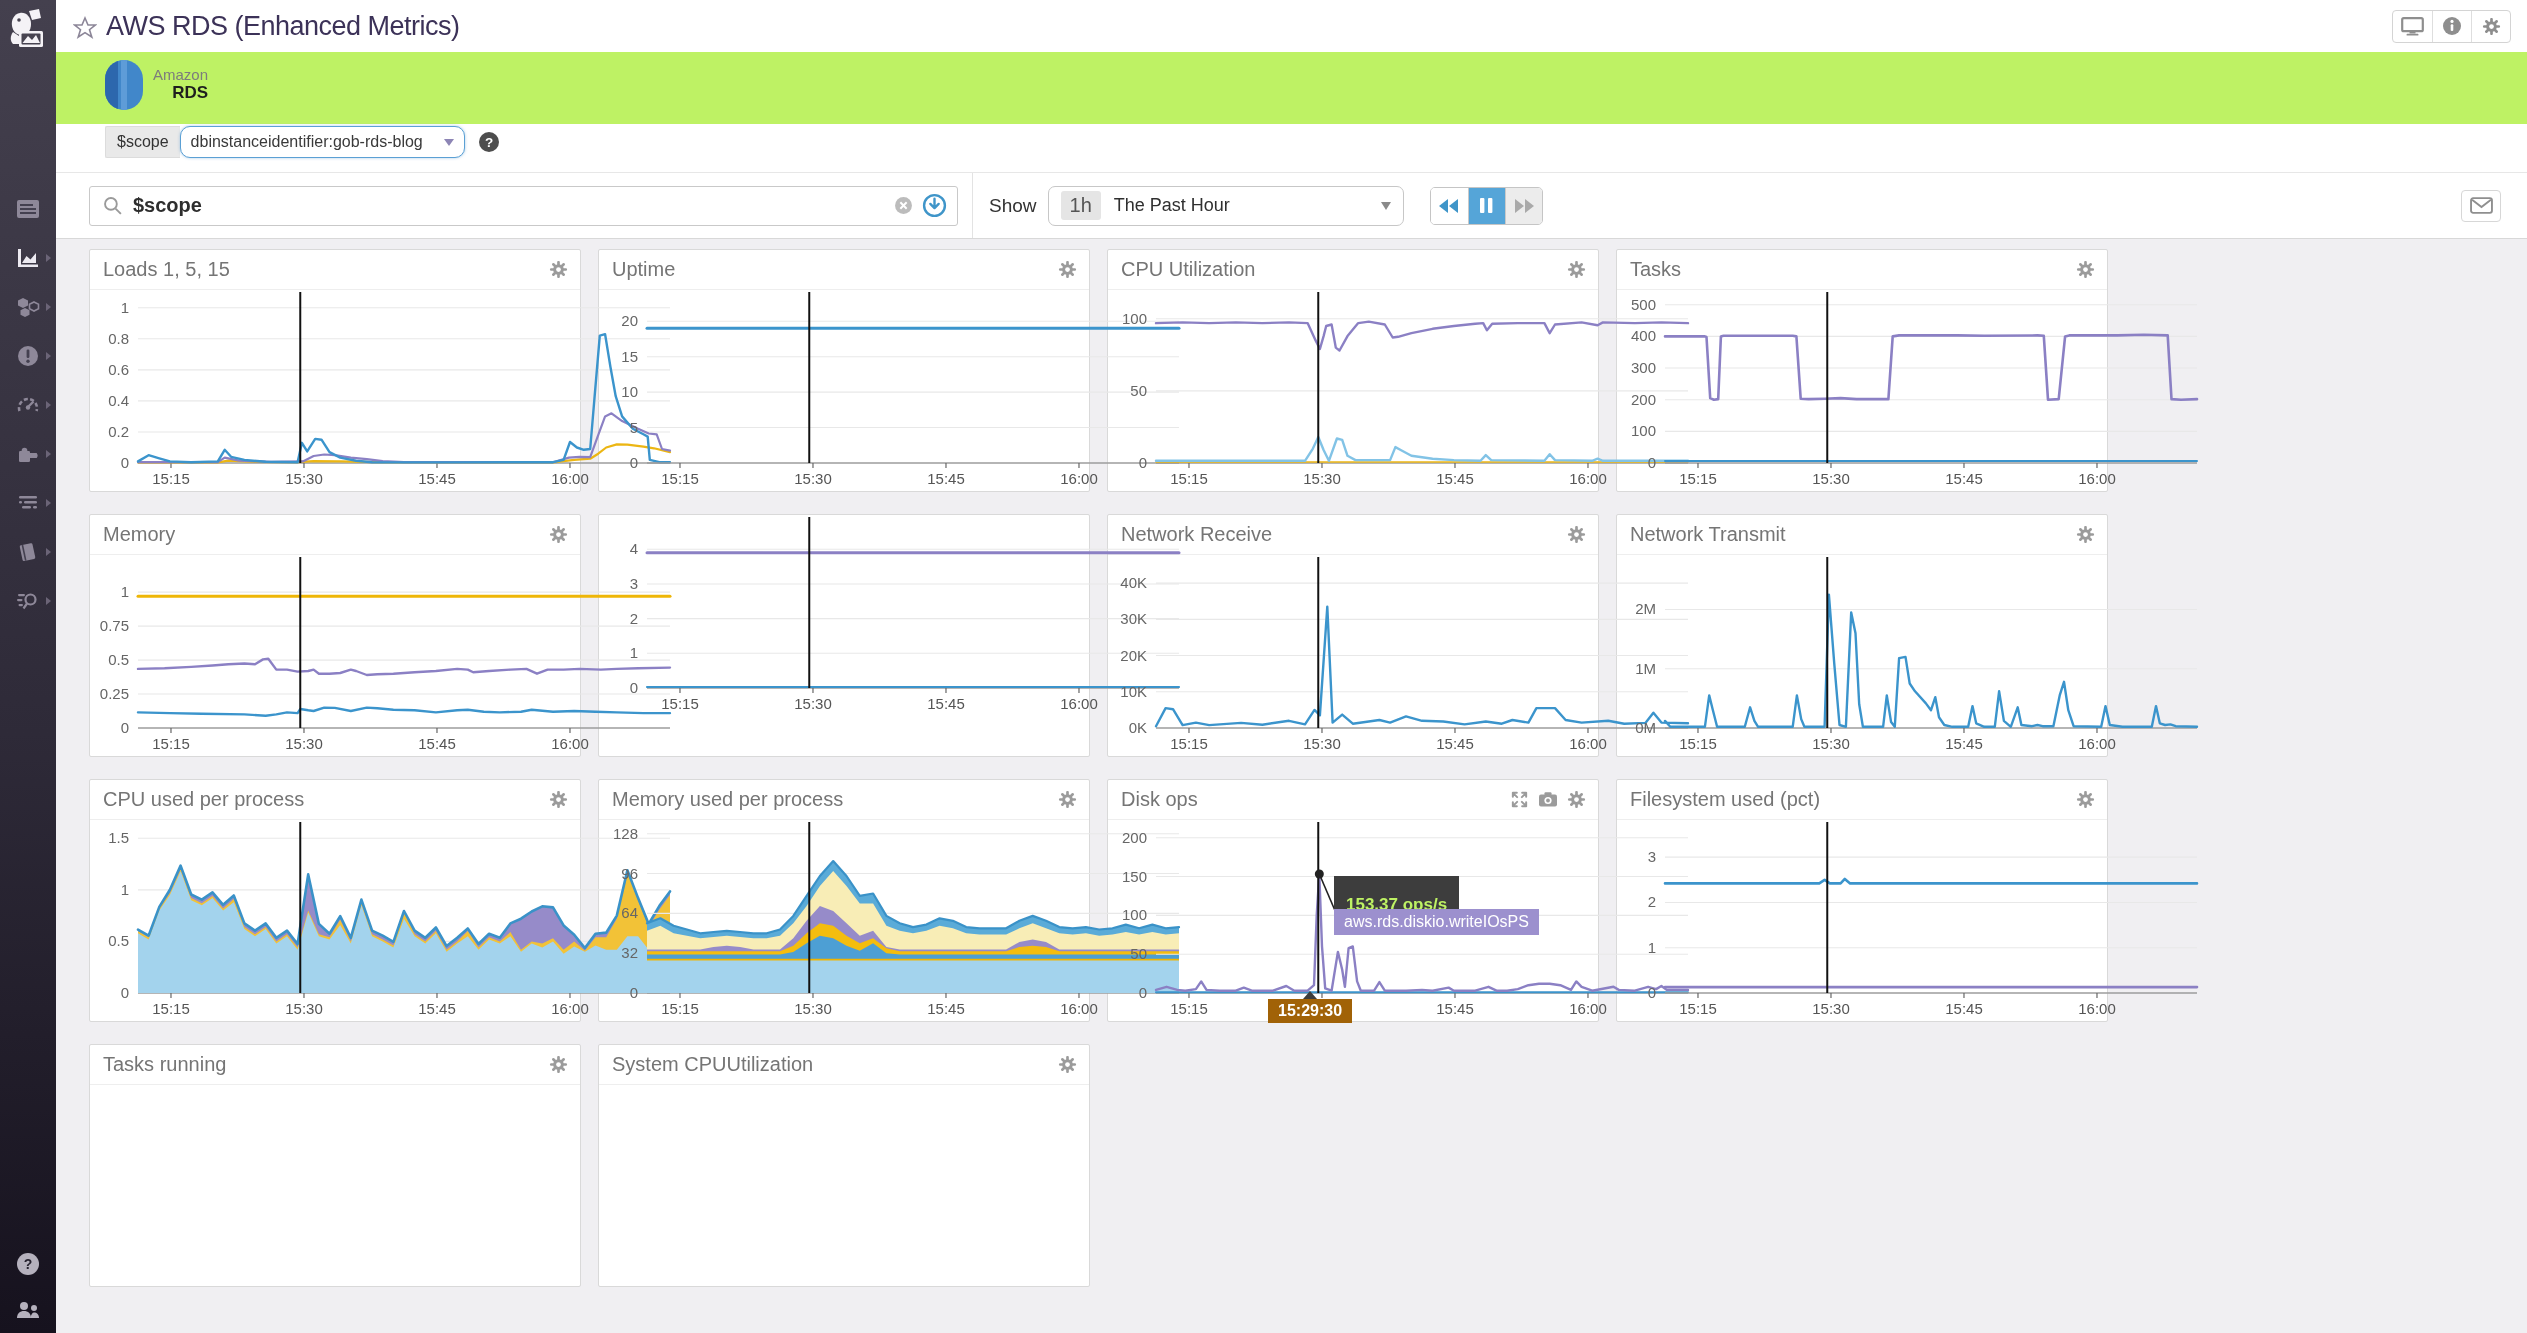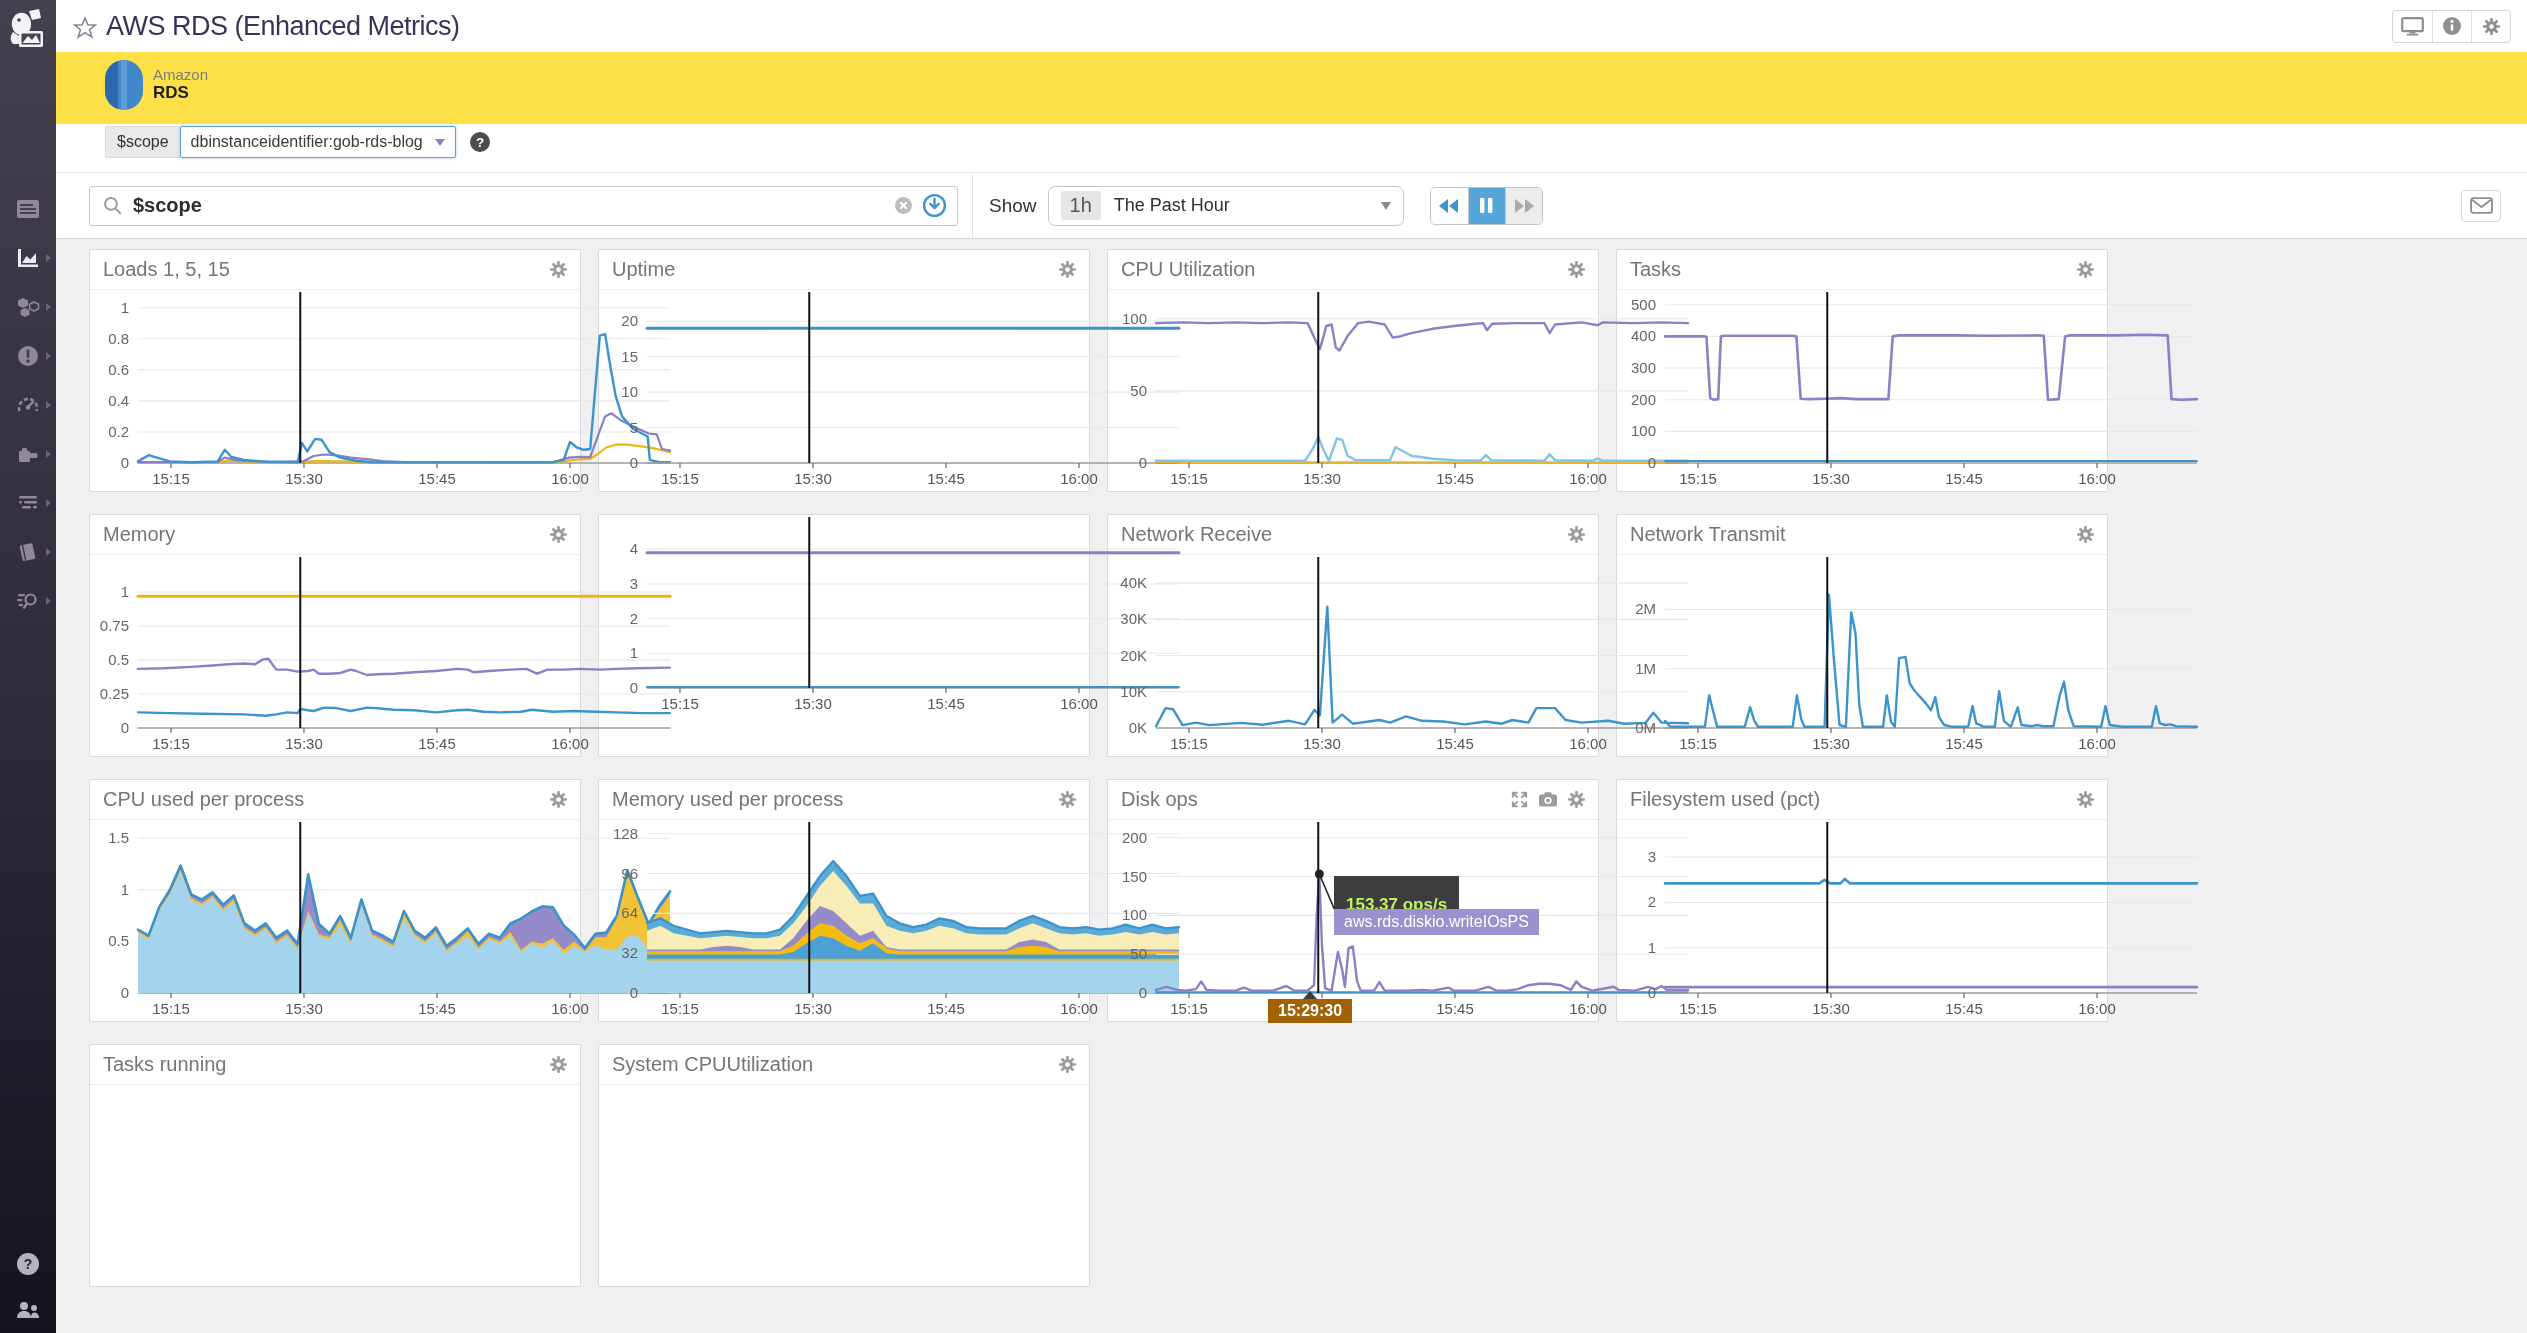--- a/index.html
+++ b/index.html
@@ -25,33 +25,33 @@
   .main { flex:1; background:#f0eff2; }
   .topbar { height:52px; background:#fff; display:flex; align-items:center; padding:0 16px 0 17px; }
   .star { color:#8c8698; margin-top:2px; cursor:pointer; }
   .page-title { font-size:27px; font-weight:400; color:#3c3258; margin-left:9px; letter-spacing:-0.5px; }
   .top-btn-group { margin-left:auto; display:flex; border:1px solid #d4d4d4; border-radius:4px;
     background:#fff; overflow:hidden; }
   .top-btn { width:39px; height:31px; display:flex; align-items:center; justify-content:center;
     color:#8e8e8e; cursor:pointer; }
   .top-btn + .top-btn { border-left:1px solid #dedede; }
 
-  .brand-row { background:#fde047; padding:8px 16px 14px 49px; display:flex; align-items:center; }
+  .brand-row { background:#bef264; padding:8px 16px 14px 49px; display:flex; align-items:center;text-align:right; }
   .rds-pill { width:38px; height:50px; border-radius:19px; background:#4187ca; position:relative; overflow:hidden; flex:none; }
   .rds-pill i { position:absolute; left:0; top:0; bottom:0; width:13px; background:#2c67ad; }
   .rds-pill em { position:absolute; left:16px; top:0; bottom:0; width:6px; background:#5e9cd8; }
   .brand-text { margin-left:10px; line-height:1.1; }
   .brand-line1 { font-size:15px; color:#7c7c7c; }
   .brand-line2 { font-size:17px; color:#1e1e1e; font-weight:bold; }
 
   .scope-row { background:#fff; padding:2px 0 14px 49px; display:flex; align-items:center; border-bottom:1px solid #e7e7e7; }
   .scope-label { background:#e9e9e9; border:1px solid #dcdcdc; border-right:none; font-size:16px; color:#333;
     padding:6px 11px; border-radius:2px 0 0 2px; }
   .scope-select { border:1px solid #5ba0d4; background:#fff; display:flex; align-items:center;
-    padding:6px 10px; font-size:16px; color:#3a3a3a; border-radius:2px; cursor:pointer; box-shadow:0 0 3px rgba(80,150,210,.5); }
+    padding:6px 10px; font-size:16px; color:#3a3a3a; border-radius:10px; cursor:pointer; box-shadow:0 0 3px rgba(80,150,210,.5);gap:9px; }
   .scope-caret { width:0; height:0; margin-left:12px; border-top:7px solid #8d85b5;
     border-left:5px solid transparent; border-right:5px solid transparent; }
   .scope-help { margin-left:13px; cursor:pointer; }
 
   .toolbar { background:#fff; height:66px; border-bottom:1px solid #d8d8d8; display:flex; align-items:center;
     padding:0 26px 0 33px; }
   .search-box { width:869px; height:40px; border:1px solid #c9c9c9; border-radius:3px; background:#fff;
     display:flex; align-items:center; padding:0 10px 0 12px; }
   .search-box input { flex:1; border:none; outline:none; font-size:20px; font-weight:bold; color:#2e2e2e;
     margin-left:10px; font-family:inherit; background:transparent; }

